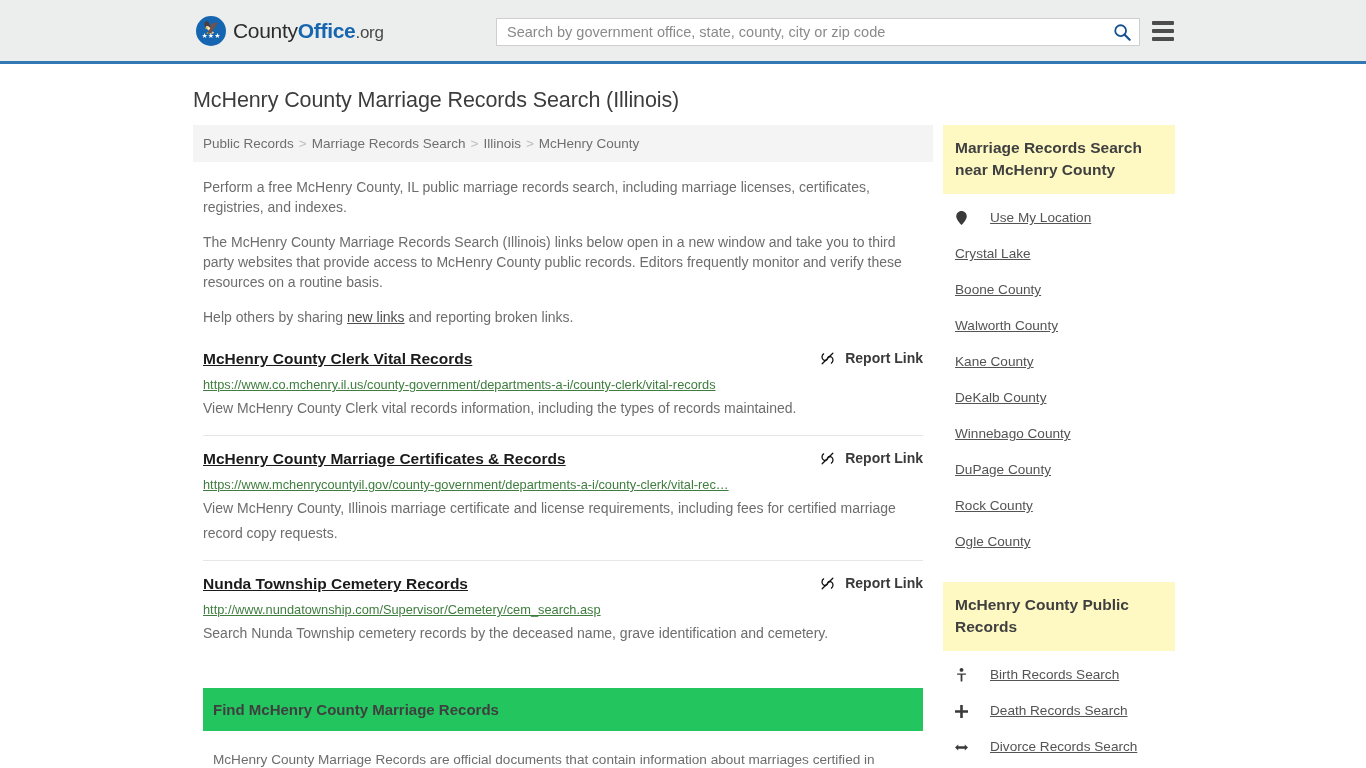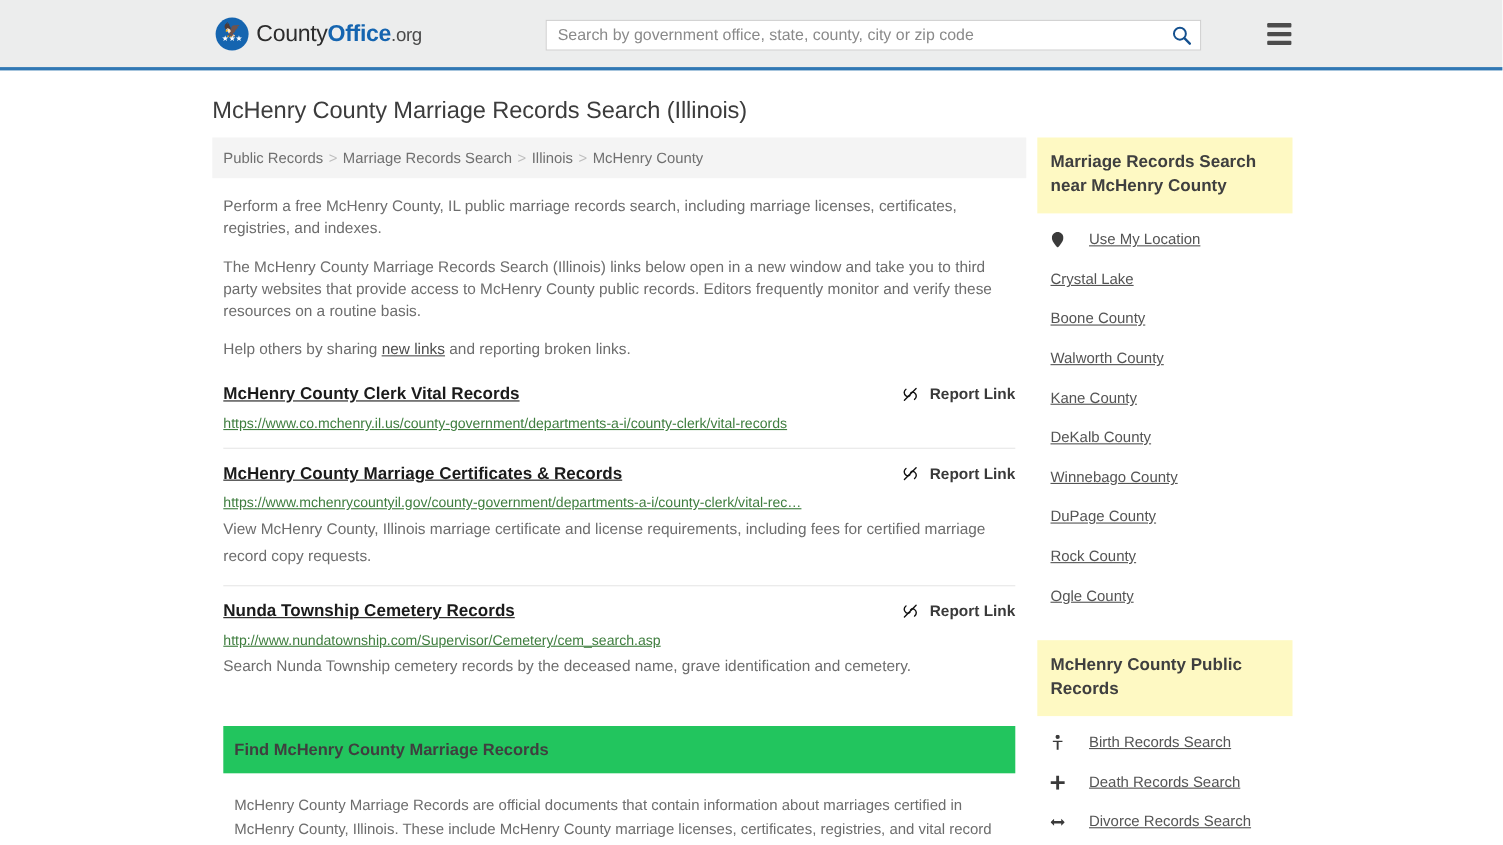--- a/index.html
+++ b/index.html
@@ -62,21 +62,21 @@
     letter-spacing: -0.3px;
     white-space: nowrap;
   }
   .logo-text .b { color: #1565b0; font-weight: bold; }
   .logo-text .tld { font-size: 17px; color: #4a4a4a; }
 
   .search-wrap {
     position: absolute;
     left: 496px;
     top: 18px;
-    width: 596px;
+    width: 644px;
     height: 28px;
     background: #ffffff;
     border: 1px solid #cfcfcf;
     display: flex;
     align-items: center;
   }
   .search-input {
     flex: 1 1 auto;
     border: none;
     outline: none;
@@ -324,20 +324,21 @@
               <svg width="17" height="17" viewBox="0 0 24 24">
                 <path d="M4 4 L20 20 M20 4 L4 20" stroke="#111" stroke-width="1.7" fill="none" stroke-linecap="round" opacity="0"></path>
                 <path d="M6.5 5.5 C3.5 7.5 3.5 12 6.5 14 C8.2 15.2 10.2 14.9 11.6 13.5" stroke="#111" stroke-width="1.8" fill="none" stroke-linecap="round"></path>
                 <path d="M17.5 18.5 C20.5 16.5 20.5 12 17.5 10 C15.8 8.8 13.8 9.1 12.4 10.5" stroke="#111" stroke-width="1.8" fill="none" stroke-linecap="round"></path>
                 <line x1="4.5" y1="19.5" x2="19.5" y2="4.5" stroke="#111" stroke-width="1.8" stroke-linecap="round"></line>
               </svg>
               <span class="label">Report Link</span>
             </div>
           </div>
           <a class="result-url" href="#">https://www.co.mchenry.il.us/county-government/departments-a-i/county-clerk/vital-records</a>
+          <div class="result-desc">View McHenry County Clerk vital records information, including the types of records maintained.</div>
         </div>
 
         <div class="result">
           <div class="result-head">
             <a class="result-title" href="#">McHenry County Marriage Certificates &amp; Records</a>
             <div class="report-link">
               <svg width="17" height="17" viewBox="0 0 24 24">
                 <path d="M6.5 5.5 C3.5 7.5 3.5 12 6.5 14 C8.2 15.2 10.2 14.9 11.6 13.5" stroke="#111" stroke-width="1.8" fill="none" stroke-linecap="round"></path>
                 <path d="M17.5 18.5 C20.5 16.5 20.5 12 17.5 10 C15.8 8.8 13.8 9.1 12.4 10.5" stroke="#111" stroke-width="1.8" fill="none" stroke-linecap="round"></path>
                 <line x1="4.5" y1="19.5" x2="19.5" y2="4.5" stroke="#111" stroke-width="1.8" stroke-linecap="round"></line>

